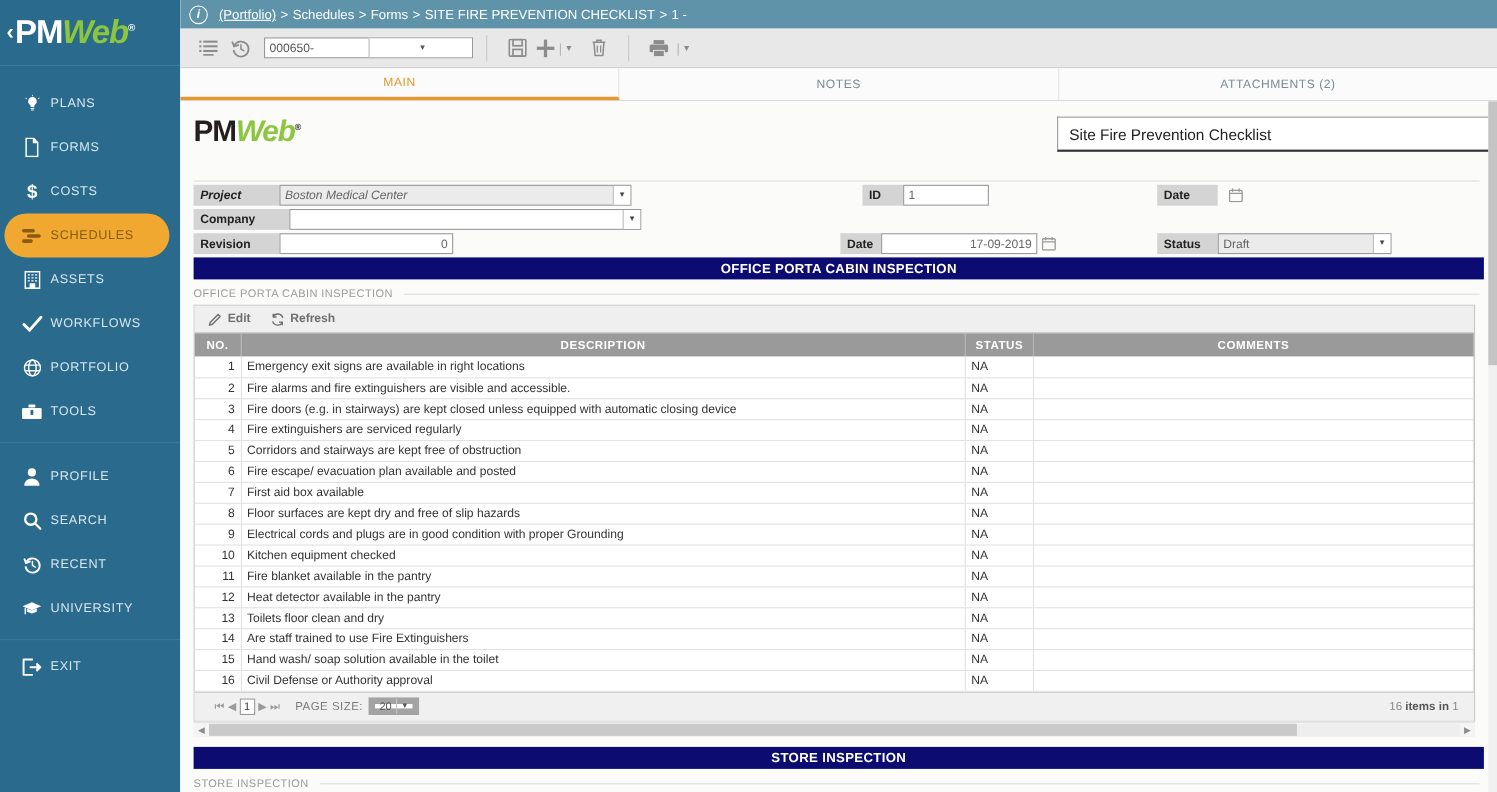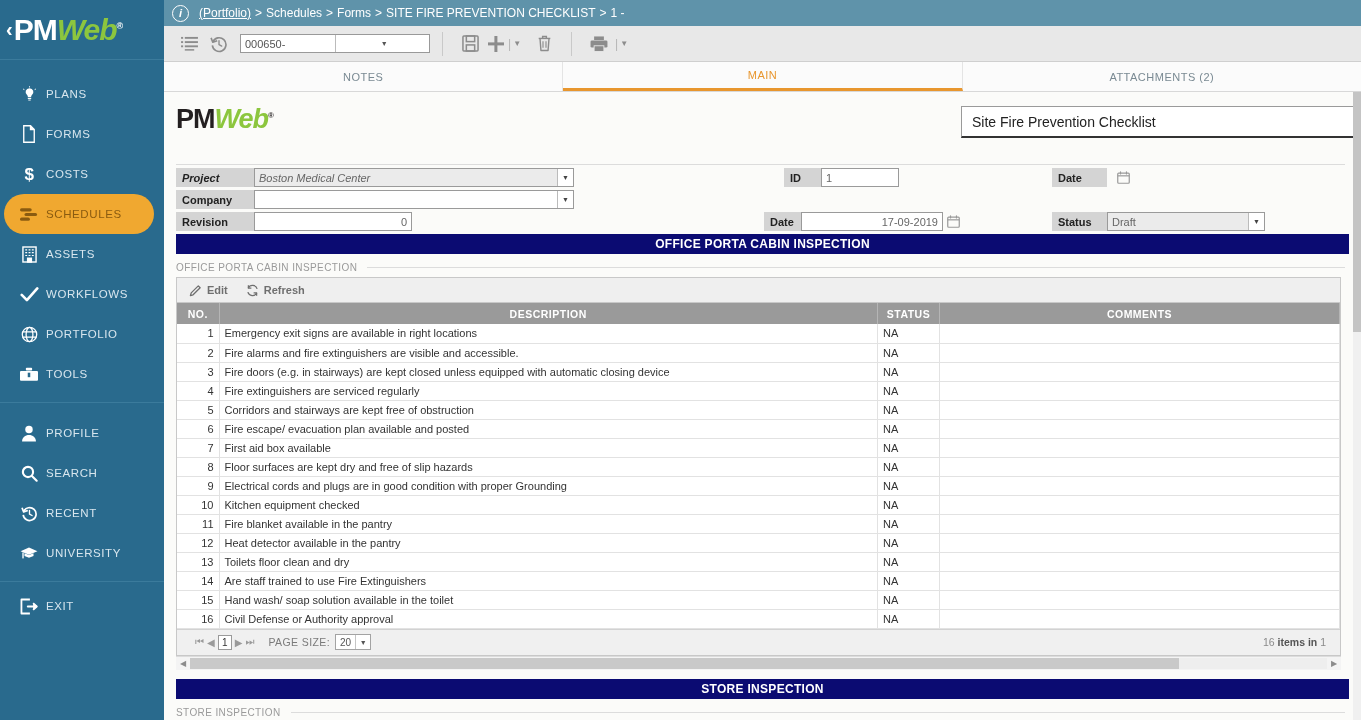--- a/index.html
+++ b/index.html
@@ -172,21 +172,21 @@
   }
   .pager { display:flex; align-items:center; gap:3px; color:#9a9a9a; }
   .pg-ico { cursor:pointer; font-size:10px; }
   .pg-cur {
     border:1px solid #9a9a9a; background:#fff; color:#333; width:14px; height:15px;
     display:flex; align-items:center; justify-content:center; font-size:10px;
   }
   .pgsize-lbl { margin-left:14px; letter-spacing:.4px; }
   .pgsize-box {
     margin-left:5px; display:flex; align-items:center;
-    border:1px solid #a3a3a3; background:#fff; height:16px;
+    border:6px solid #a3a3a3; background:#fff; height:16px;
   }
   .pgsize-box .v { padding:0 4px; color:#555; font-size:10px; }
   .pgsize-box .a {
     width:15px; height:14px; border-left:1px solid #c5c5c5;
     display:flex; align-items:center; justify-content:center; font-size:7px; color:#555;
   }
   .items-count { margin-left:auto; margin-right:14px; color:#8a8a8a; font-size:10.5px; }
   .items-count b { color:#555; }
 
   .hscroll {
@@ -435,25 +435,25 @@
             <rect x="4.5" y="0.5" width="11" height="4"></rect>
             <rect x="0.5" y="5" width="19" height="8" rx="1.6"></rect>
             <rect x="4.5" y="11" width="11" height="6.4" fill="currentColor" stroke="#e8e8e8" stroke-width="1"></rect>
           </svg>
       </div>
       <span class="pipe-sm">|</span>
       <span class="caret-sm">▼</span>
     </div>
 
     <div class="tabs">
+      <div class="tab active">
+        <span>MAIN</span>
+      </div>
       <div class="tab">
         <span>NOTES</span>
-      </div>
-      <div class="tab active">
-        <span>MAIN</span>
       </div>
       <div class="tab" style="border-right:none">
         <span>ATTACHMENTS (2)</span>
       </div>
     </div>
 
     <div class="content">
 
       <div class="form-head">
         <div class="form-logo">
@@ -469,21 +469,21 @@
 
         <div class="fld" style="left:12px; top:2px;font-style:italic;">
           <span class="fld-label" style="width:78px">Project</span>
           <span class="fld-input disabled" style="width:320px">
             <span class="val">Boston Medical Center</span>
             <span class="fld-arrow">▼</span>
           </span>
         </div>
 
         <div class="fld" style="left:12px; top:24px;">
-          <span class="fld-label" style="width:78px">Company</span>
+          <span class="fld-label" style="width:87px">Company</span>
           <span class="fld-input" style="width:320px">
             <span class="val"></span>
             <span class="fld-arrow">▼</span>
           </span>
         </div>
 
         <div class="fld" style="left:12px; top:46px;">
           <span class="fld-label" style="width:78px">Revision</span>
           <span class="fld-input" style="width:158px">
             <span class="val right">0</span>

